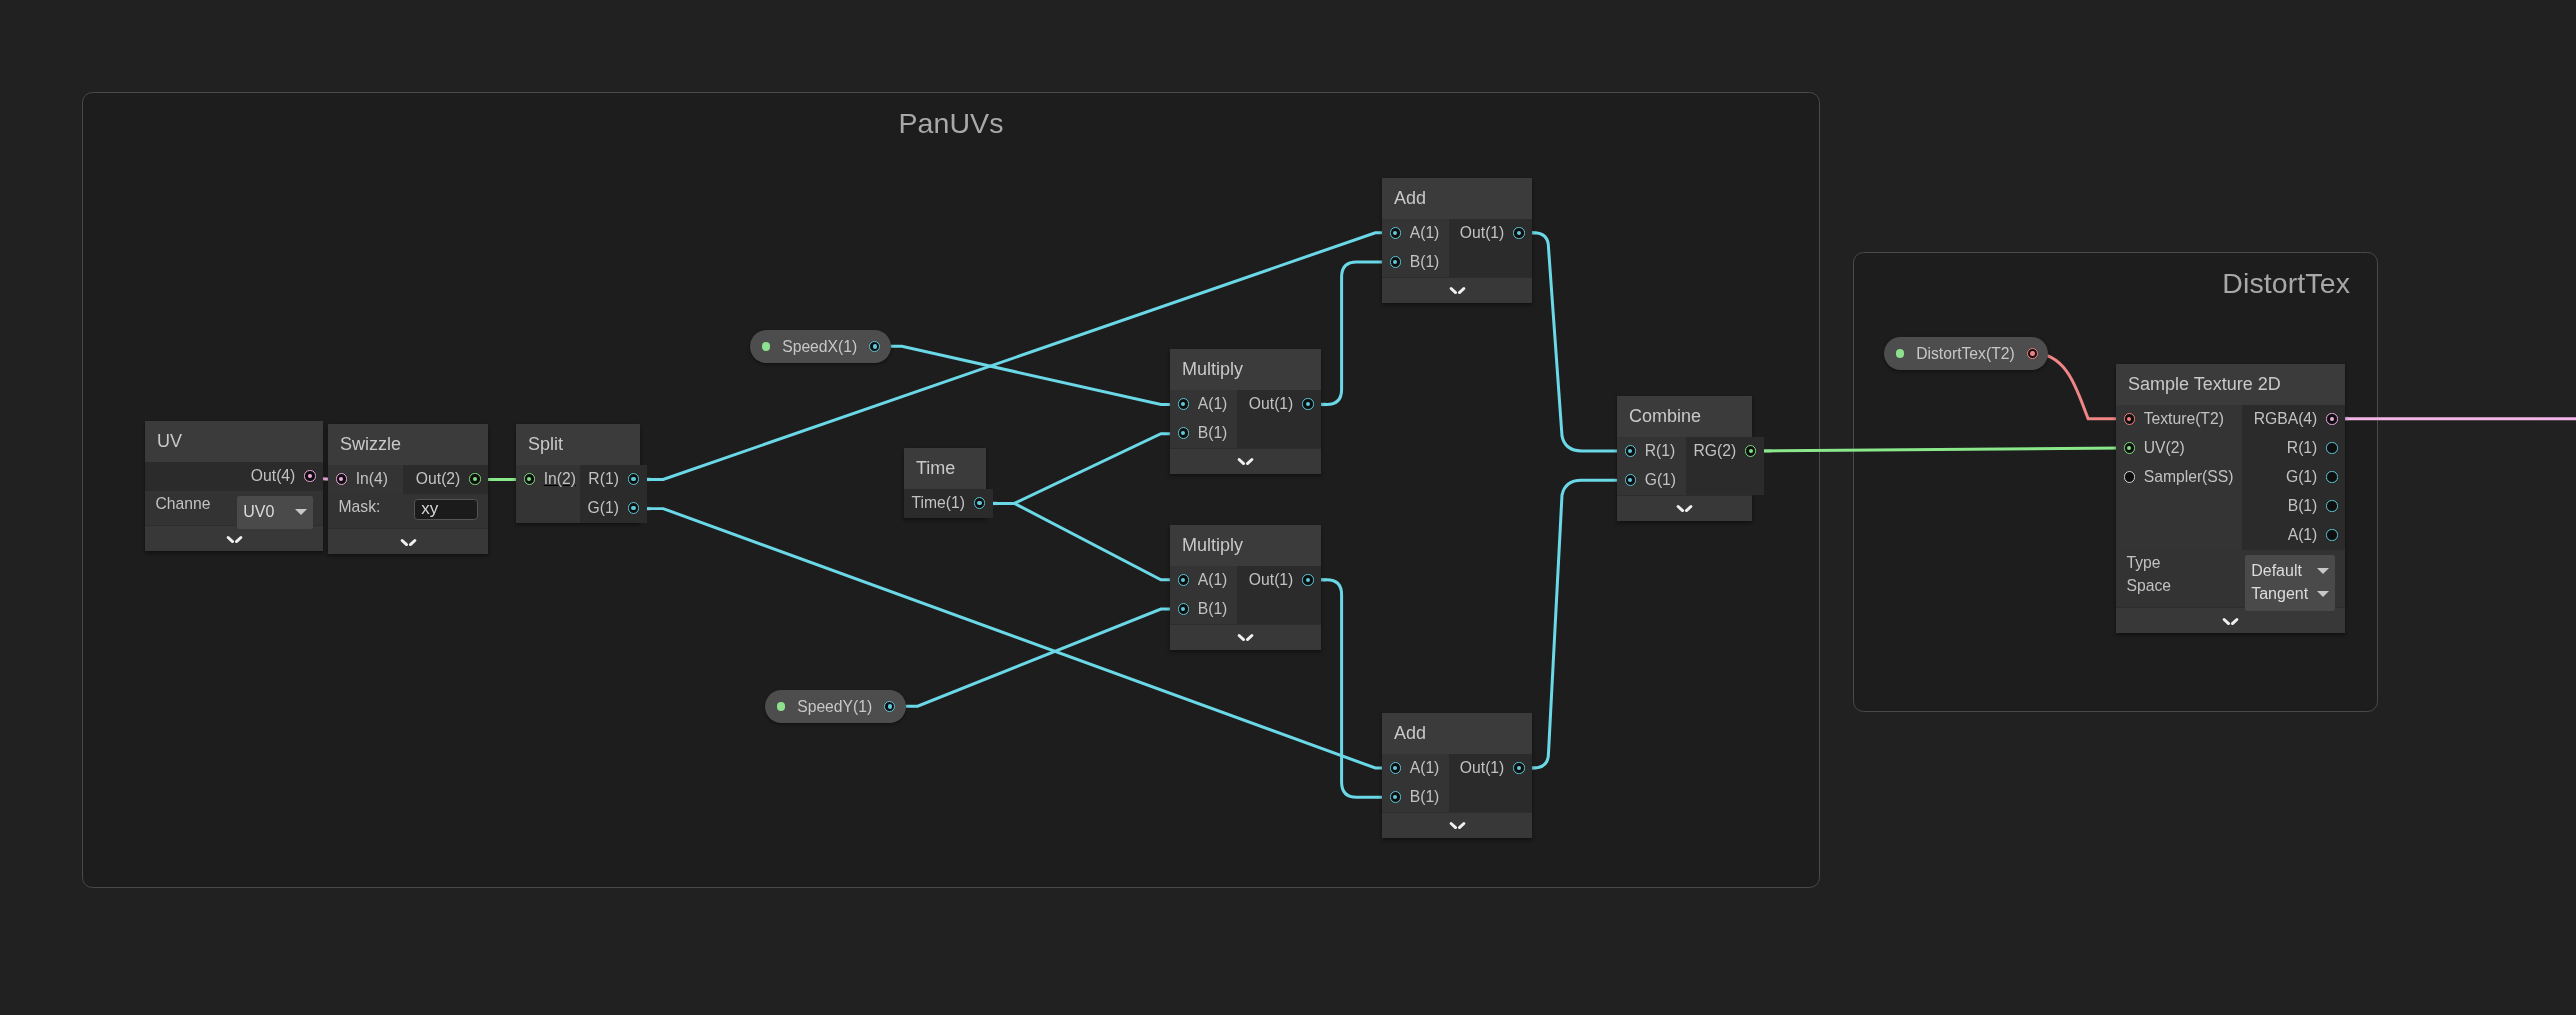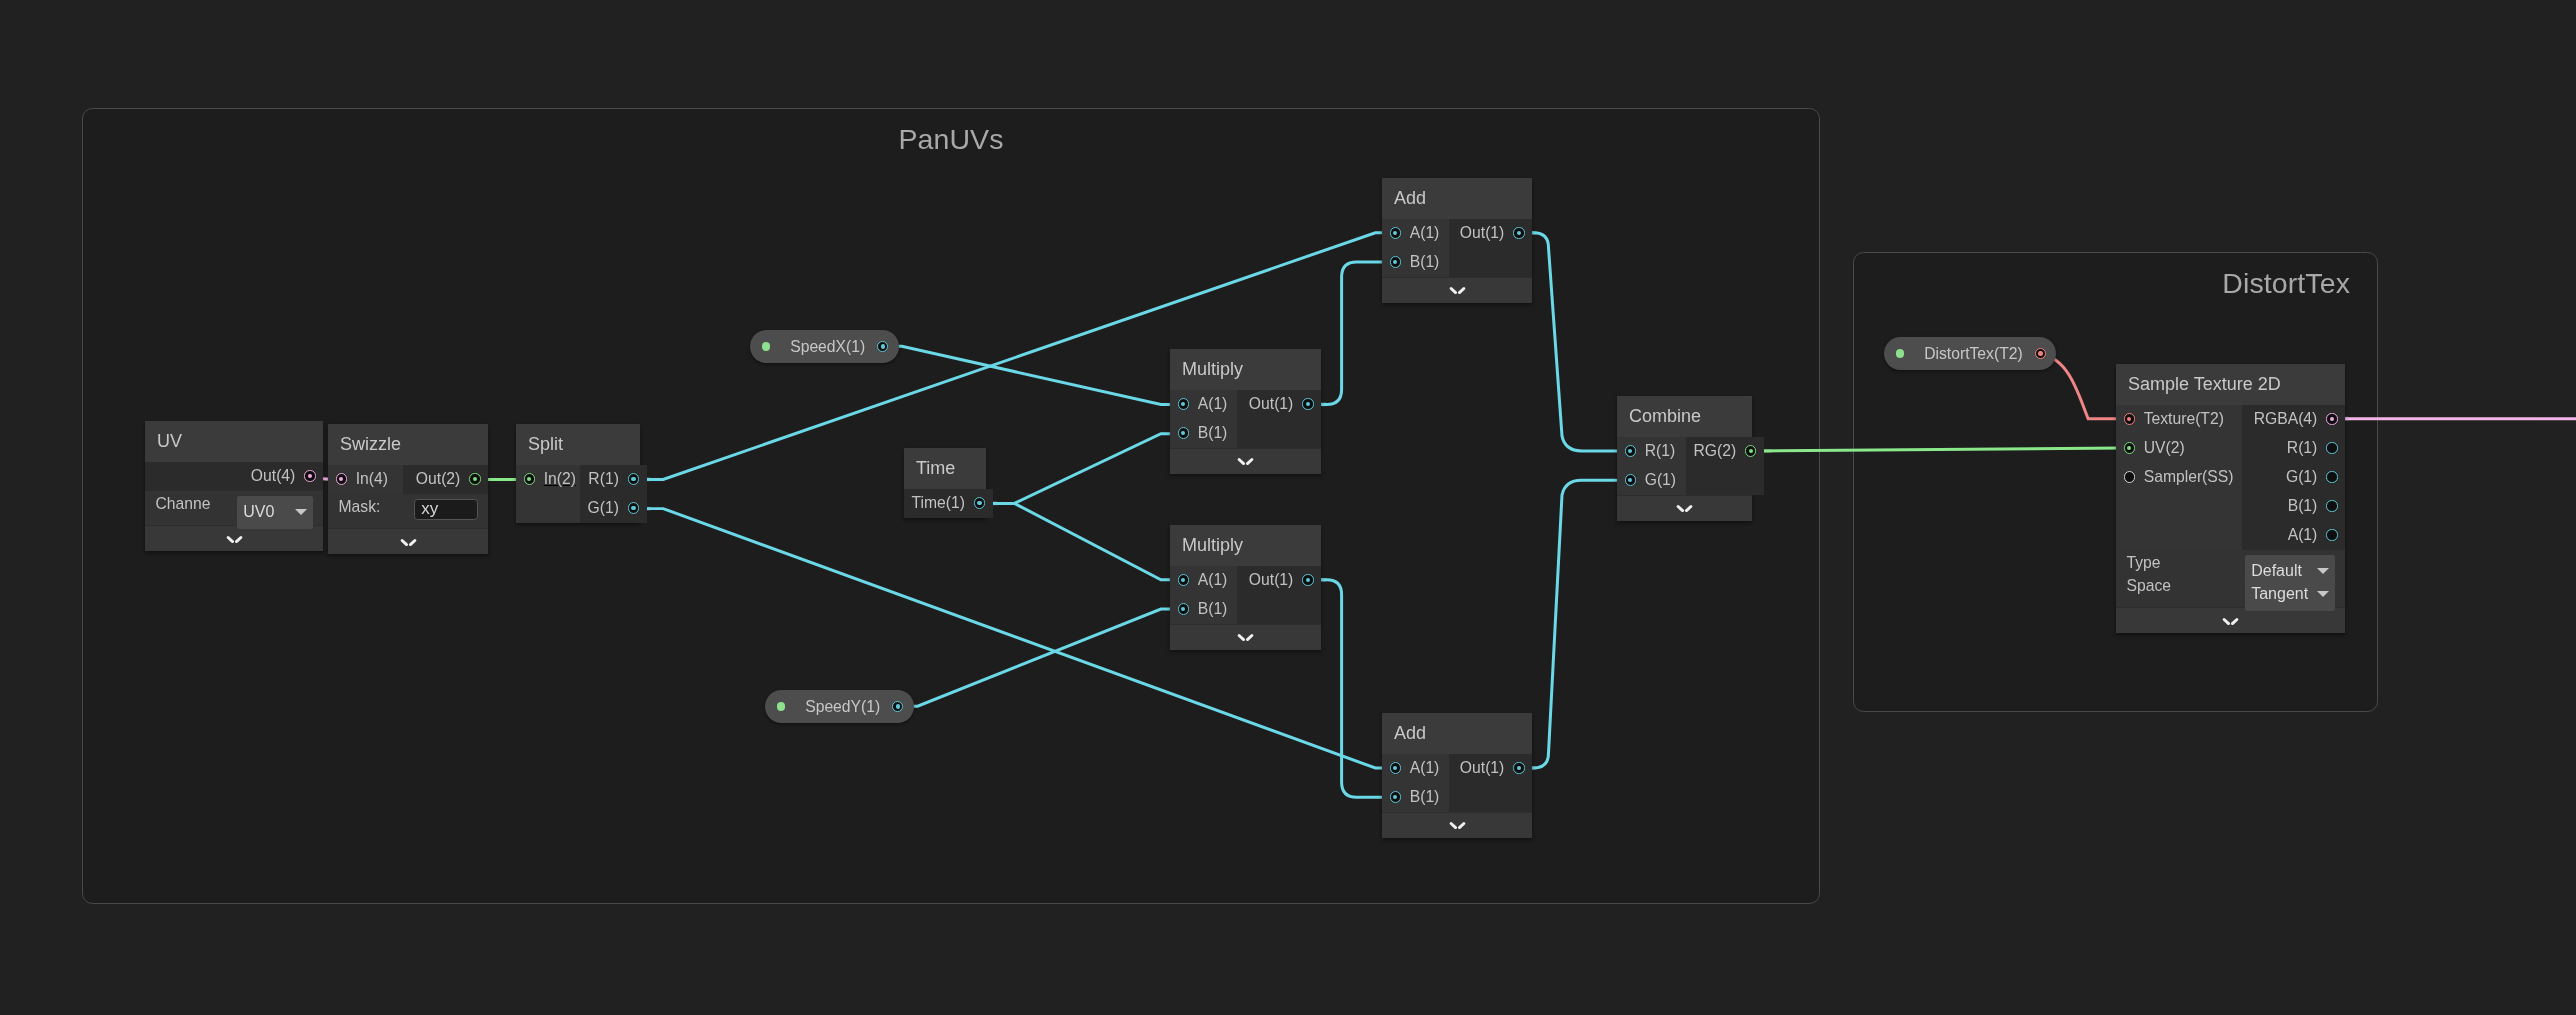--- a/index.html
+++ b/index.html
@@ -228,31 +228,31 @@
     width: 8.2px;
     height: 8.2px;
     border-radius: 50%;
     background: #8ee08e;
     flex: 0 0 auto;
   }
   .pill-label {
     color: #c7c7c7;
     font-size: 15.7px;
     line-height: 1;
-    margin-left: 20px;
+    margin-left: 12px;
     margin-right: 12px;
   }
 </style>
 </head>
 <body>
 
 <div id="canvas">
 
   <div id="groups-layer">
-      <div class="group" style="left: 82px; top: 108px; width: 1738px; height: 796px;">
+      <div class="group" style="left: 82px; top: 92px; width: 1738px; height: 796px;">
         <div class="group-title" style="top: 13.5px;">PanUVs</div>
       </div>
       <div class="group" style="left: 1853px; top: 252px; width: 525px; height: 460px;">
         <div class="group-title right" style="top: 13.5px;">DistortTex</div>
       </div>
     </div>
 
   <svg id="wires" viewBox="0 0 3436 1354">
     <g id="wire-paths" fill="none" stroke-linecap="round">
         <path d="M 376.5 635.5 L 398.5 635.5" stroke="#4e6668" stroke-width="5" fill="none"></path>

